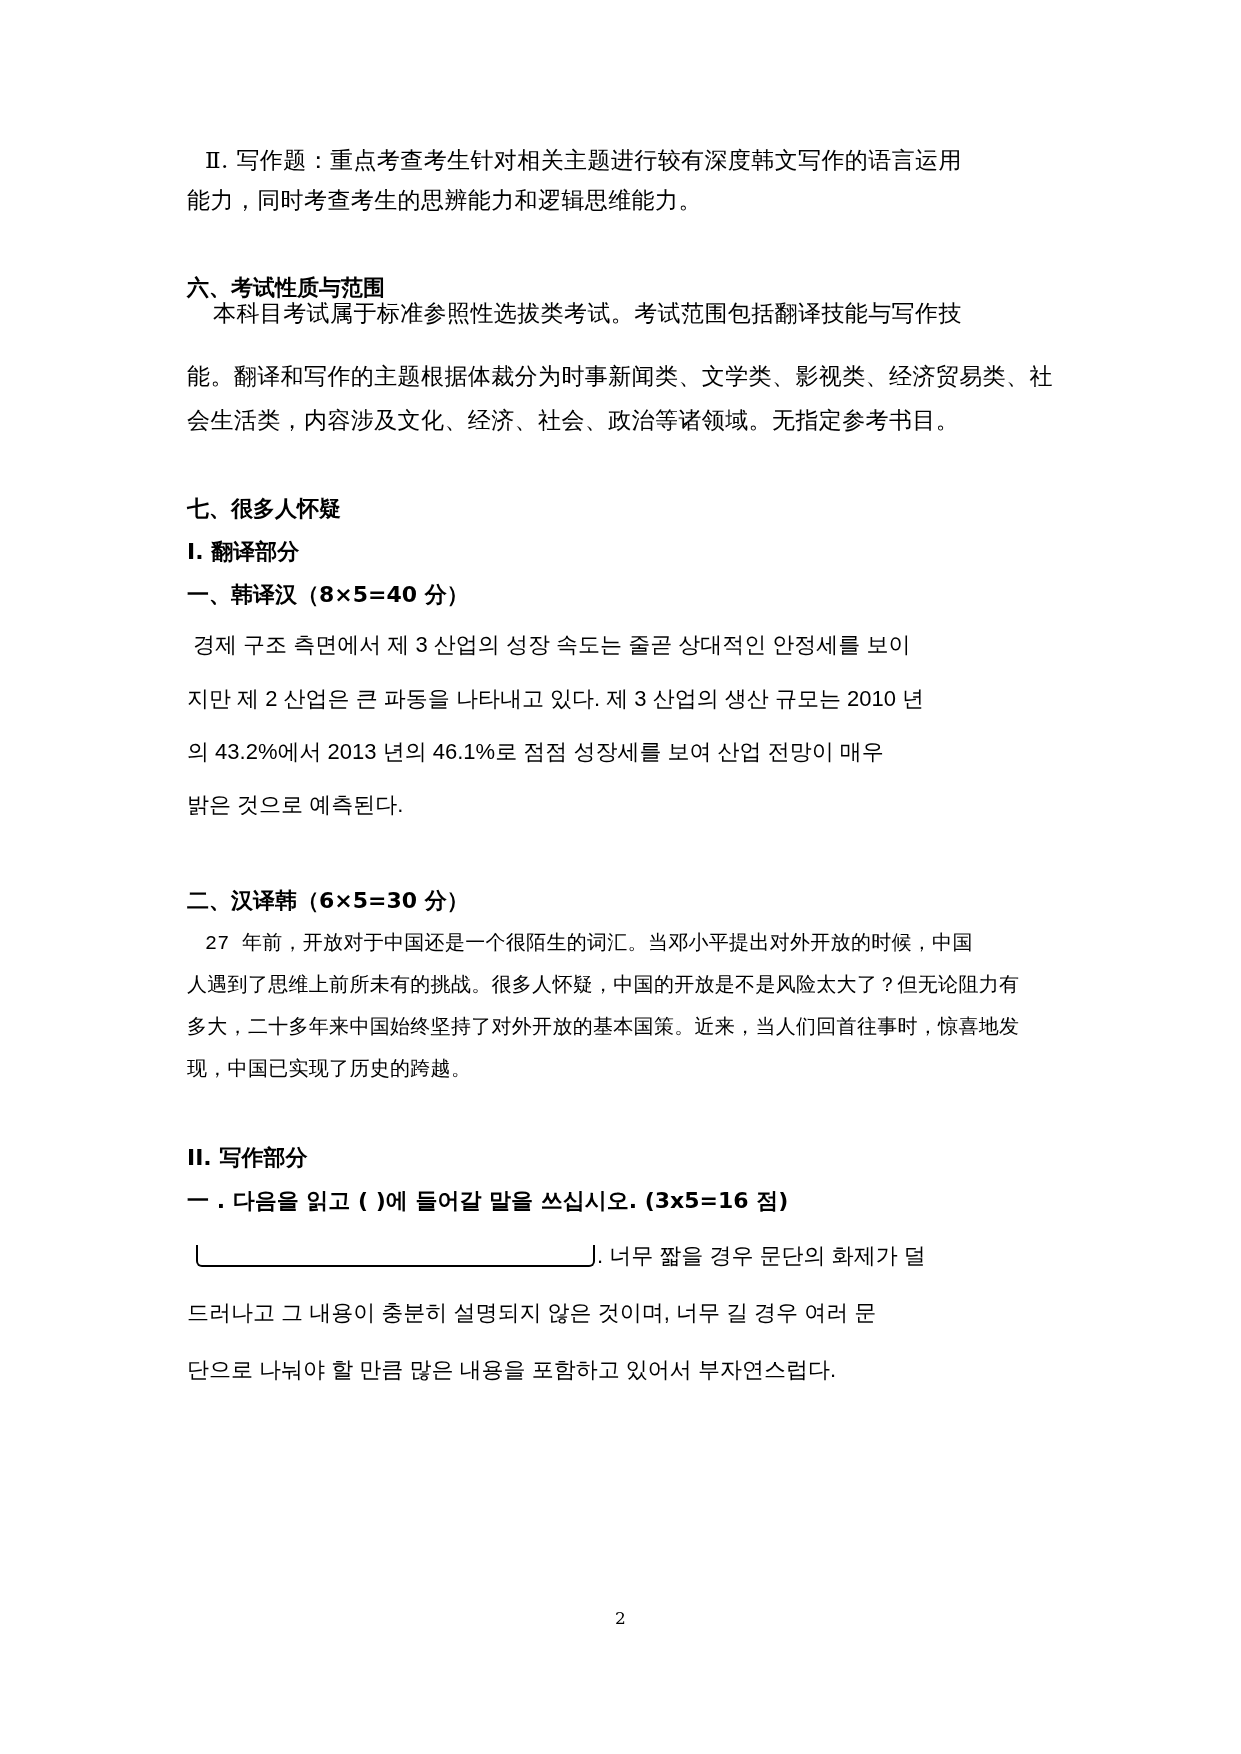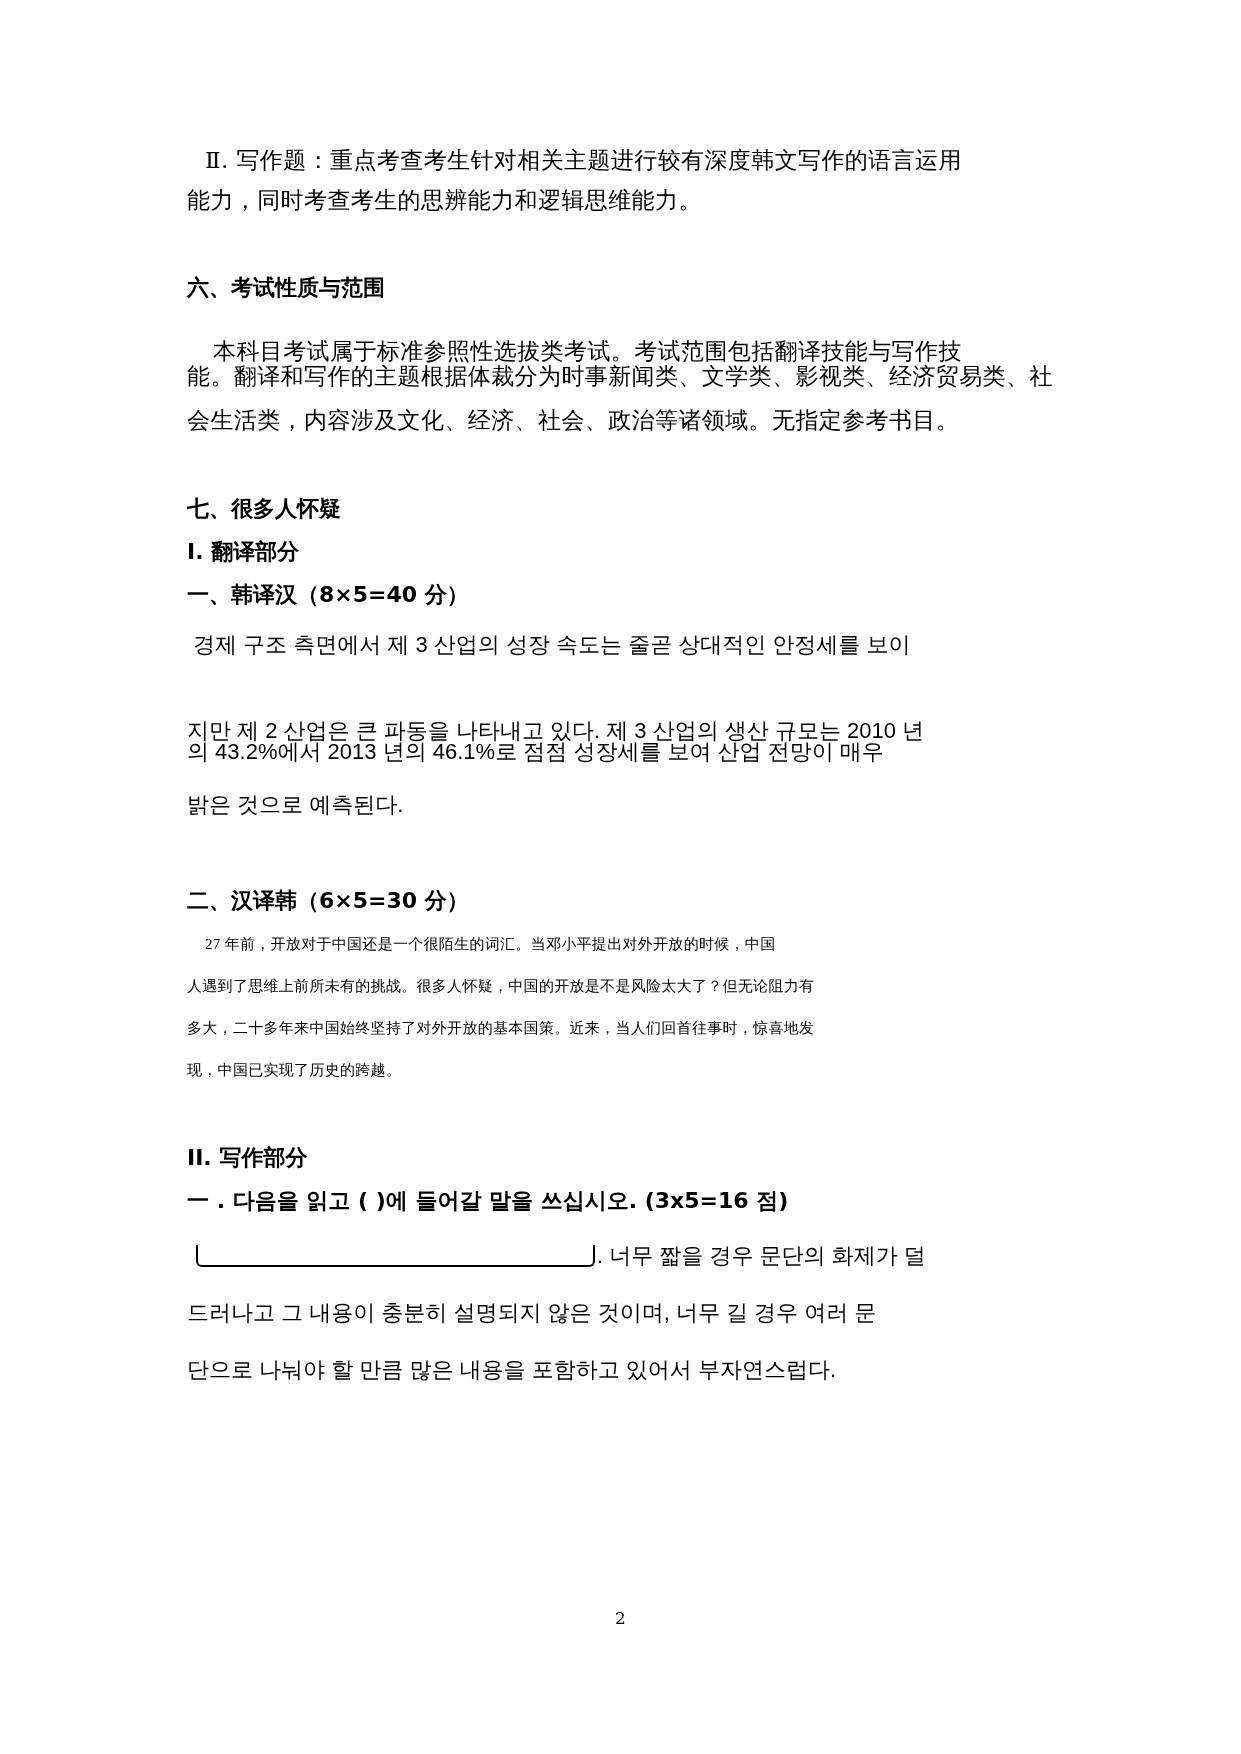--- a/index.html
+++ b/index.html
@@ -27,22 +27,22 @@
       white-space: nowrap;
       font-size: 23px;
       line-height: 30px;
     }
     .cn {
       font-family: "DejaVu Serif", serif;
       font-size: 23px;
       letter-spacing: 0.4px;
     }
     .cn-small {
-      font-family: Liberation Serif, serif;
-      font-size: 15px;
+      font-family: Liberation Mono, monospace;
+      font-size: 20px;
       letter-spacing: 0.3px;
     }
     .heading {
       font-family: "DejaVu Sans", sans-serif;
       font-weight: bold;
       font-size: 22px;
     }
     .kr {
       font-family: Liberation Sans, sans-serif;
       font-size: 22px;
@@ -75,30 +75,30 @@
   </style>
 </head>
 <body>
 
 <div class="page">
 
   <div class="line cn" style="top:145px; left:205px;">Ⅱ. 写作题：重点考查考生针对相关主题进行较有深度韩文写作的语言运用</div>
   <div class="line cn" style="top:185px;">能力，同时考查考生的思辨能力和逻辑思维能力。</div>
 
   <div class="line heading" style="top:273px;">六、考试性质与范围</div>
-  <div class="line cn" style="top:336px; left:213px;">本科目考试属于标准参照性选拔类考试。考试范围包括翻译技能与写作技</div>
+  <div class="line cn" style="top:298px; left:213px;">本科目考试属于标准参照性选拔类考试。考试范围包括翻译技能与写作技</div>
   <div class="line cn" style="top:361px;">能。翻译和写作的主题根据体裁分为时事新闻类、文学类、影视类、经济贸易类、社</div>
   <div class="line cn" style="top:405px;">会生活类，内容涉及文化、经济、社会、政治等诸领域。无指定参考书目。</div>
 
   <div class="line heading" style="top:494px;">七、很多人怀疑</div>
   <div class="line heading" style="top:537px;">I. 翻译部分</div>
   <div class="line heading" style="top:580px;">一、韩译汉（8×5=40 分）</div>
 
   <div class="line kr" style="top:630px; left:193px;">경제 구조 측면에서 제 3 산업의 성장 속도는 줄곧 상대적인 안정세를 보이</div>
-  <div class="line kr" style="top:716px;">지만 제 2 산업은 큰 파동을 나타내고 있다. 제 3 산업의 생산 규모는 2010 년</div>
+  <div class="line kr" style="top:684px;">지만 제 2 산업은 큰 파동을 나타내고 있다. 제 3 산업의 생산 규모는 2010 년</div>
   <div class="line kr" style="top:737px;">의 43.2%에서 2013 년의 46.1%로  점점  성장세를  보여  산업  전망이 매우</div>
   <div class="line kr" style="top:790px;">밝은 것으로  예측된다.</div>
 
   <div class="line heading" style="top:886px;">二、汉译韩（6×5=30 分）</div>
   <div class="line cn-small" style="top:929px; left:205px;">27 年前，开放对于中国还是一个很陌生的词汇。当邓小平提出对外开放的时候，中国</div>
   <div class="line cn-small" style="top:971px;">人遇到了思维上前所未有的挑战。很多人怀疑，中国的开放是不是风险太大了？但无论阻力有</div>
   <div class="line cn-small" style="top:1013px;">多大，二十多年来中国始终坚持了对外开放的基本国策。近来，当人们回首往事时，惊喜地发</div>
   <div class="line cn-small" style="top:1055px;">现，中国已实现了历史的跨越。</div>
 
   <div class="line heading" style="top:1143px;">II. 写作部分</div>

